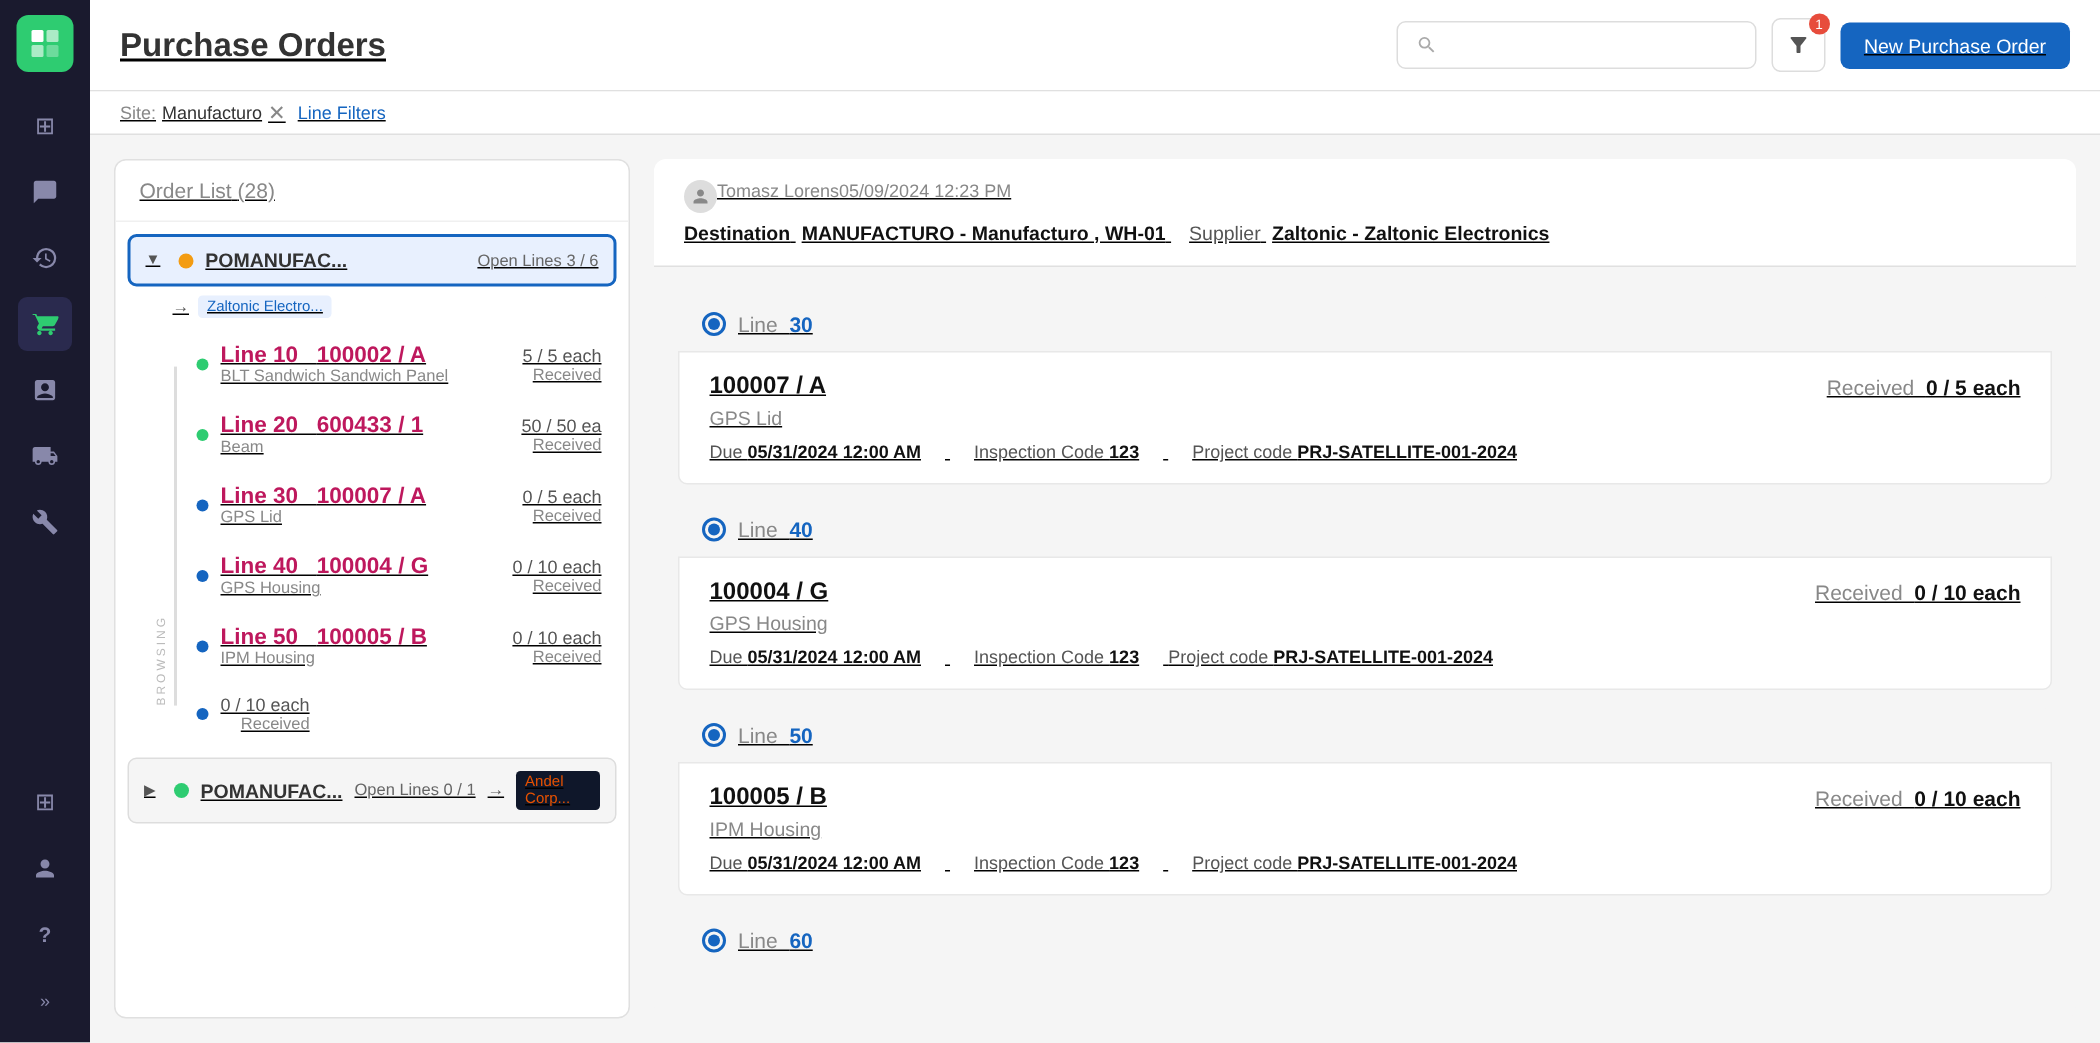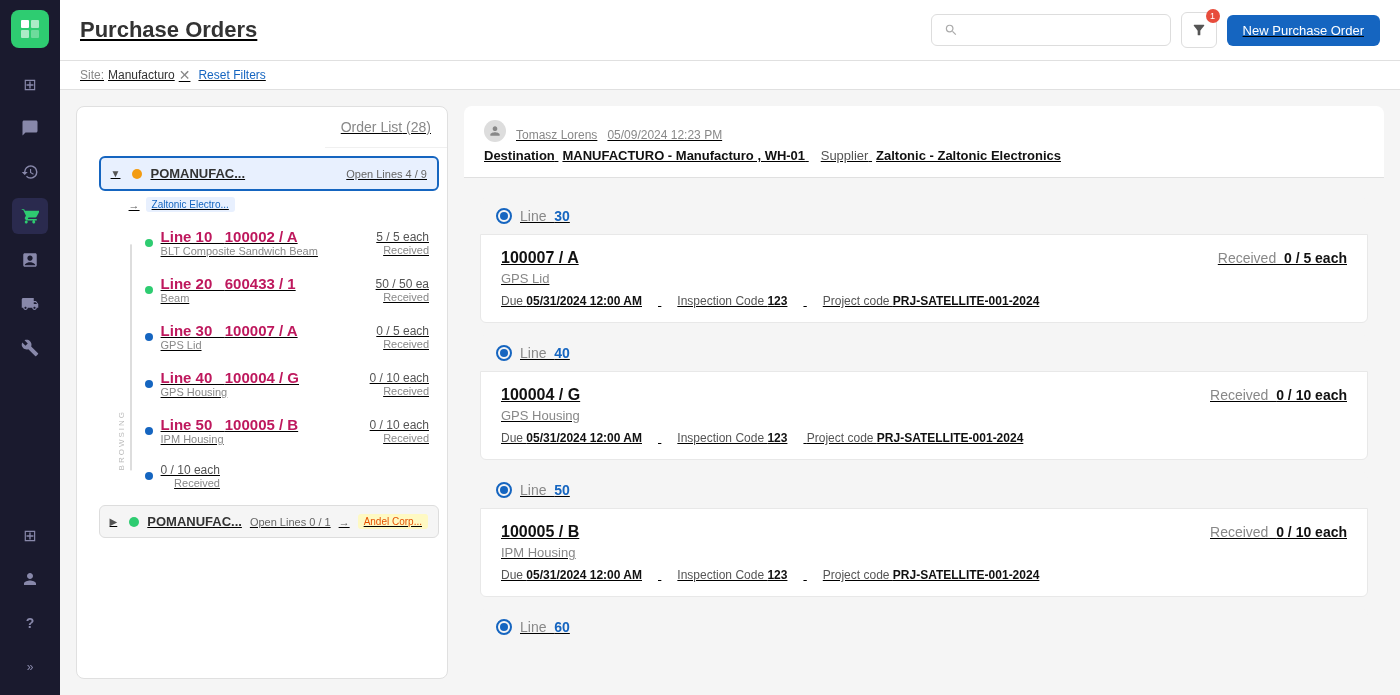--- a/index.html
+++ b/index.html
@@ -90,28 +90,27 @@
     }
     .filter-tag-label { font-weight: 500; color: #888; }
     .filter-x { cursor: pointer; color: #888; font-size: 14px; }
     .reset-filters { color: #1565c0; font-size: 12px; cursor: pointer; text-decoration: none; }
 
     
     .content { flex: 1; display: flex; overflow: hidden; padding: 16px; gap: 16px; }
 
     
     .order-list-panel {
-      width: 372px;
+      width: 344px;
       flex-shrink: 0;
       background: #fff;
       border-radius: 8px;
       border: 1px solid #e0e0e0;
       display: flex; flex-direction: column;
       overflow: hidden;
-      align-items: flex-end;
     }
     .order-list-header {
       padding: 12px 16px;
       font-size: 14px; font-weight: 600; color: #333;
       border-bottom: 1px solid #f0f0f0;
     }
     .order-list-header span { color: #888; font-weight: 400; }
     .order-list-body { flex: 1; overflow-y: auto; padding: 8px; }
 
     
@@ -127,21 +126,21 @@
     .po-group-header.collapsed { background: #f5f5f5; border: 1px solid #ddd; }
     .po-chevron { color: #555; font-size: 10px; margin-right: 4px; }
     .po-dot { width: 10px; height: 10px; border-radius: 50%; background: #f39c12; flex-shrink: 0; }
     .po-name { font-size: 13px; font-weight: 600; color: #333; flex: 1; }
     .po-lines-badge { font-size: 11px; color: #666; white-space: nowrap; }
     .po-supplier-tag {
       background: #e8f0fe; color: #1565c0;
       font-size: 10px; padding: 2px 6px;
       border-radius: 3px;
     }
-    .po-supplier-tag.orange { background: #fef9c3; color: #e65100; }
+    .po-supplier-tag.orange { background: #0f172a; color: #e65100; }
 
     
     .line-items { padding-left: 20px; margin-top: 4px; }
     .line-item {
       display: flex; align-items: center;
       padding: 8px 10px;
       border-radius: 5px;
       margin-bottom: 2px;
       cursor: pointer;
     }
@@ -168,21 +167,21 @@
     }
     .detail-title-row { display: flex; align-items: center; justify-content: space-between; margin-bottom: 6px; }
     .detail-title { font-size: 16px; color: #555; }
     .detail-title strong { color: #111; font-size: 18px; }
     .status-badge {
       background: #1565c0; color: #fff;
       font-size: 10px; font-weight: 700;
       padding: 3px 8px; border-radius: 3px;
       margin-left: 10px;
     }
-    .user-info { display: flex; align-items: flex-end; gap: 10px; font-size: 12px; color: #888; }
+    .user-info { display: flex; align-items: flex-start; gap: 0; font-size: 12px; color: #888; }
     .user-avatar { width: 22px; height: 22px; border-radius: 50%; background: #ddd; display: flex; align-items: center; justify-content: center; font-size: 10px; color: #666; }
     .detail-meta { font-size: 13px; color: #555; }
     .detail-meta strong { color: #111; }
 
     
     .line-section { margin: 12px 8px; }
     .line-section-header {
       display: flex; align-items: center; gap: 8px;
       padding: 10px 16px;
       background: #f5f5f5;
@@ -290,56 +289,56 @@
       <button class="new-po-btn">New Purchase Order</button>
     </div>
   </div>
 
   <div class="filter-bar">
     <span class="filter-tag">
       <span class="filter-tag-label">Site:</span>
       <span style="font-size:12px; color:#333;">Manufacturo</span>
       <span class="filter-x">✕</span>
     </span>
-    <a class="reset-filters">Reset Filters</a>
+    <a class="reset-filters">Line Filters</a>
   </div>
 
   <div class="content">
 
     <div class="order-list-panel">
       <div class="order-list-header">
         <span>Order List</span>
         <span>(28)</span>
       </div>
       <div class="order-list-body">
 
         <div class="po-group">
           <div class="po-group-header">
             <span class="po-chevron">▼</span>
             <span class="po-dot" style="background:#f39c12;"></span>
             <span class="po-name">POMANUFAC...</span>
-            <span class="po-lines-badge">Open Lines 4 / 9</span>
+            <span class="po-lines-badge">Open Lines 3 / 6</span>
           </div>
           <div style="padding-left:0; margin-top:2px; position:relative;">
             <div style="display:flex; align-items:center; padding: 4px 10px 4px 30px; gap:6px;">
               <span style="font-size:11px; color:#555;">→</span>
               <span class="po-supplier-tag">Zaltonic Electro...</span>
             </div>
           </div>
           <div style="display:flex; position:relative;">
             <div style="position:absolute; left:18px; top:0; bottom:0; display:flex; align-items:center; pointer-events:none;">
               <div style="writing-mode:vertical-rl; transform:rotate(180deg); font-size:8px; color:#bbb; letter-spacing:2px; text-transform:uppercase; border-left:2px solid #ddd; padding-left:4px; height:80%;">BROWSING</div>
             </div>
             <div class="line-items" style="flex:1; padding-left:36px;">
 
               <div class="line-item">
                 <span class="line-dot green"></span>
                 <div class="line-info">
                   <div class="line-name">Line 10 &nbsp; <strong>100002 / A</strong></div>
-                  <div class="line-desc">BLT Composite Sandwich Beam</div>
+                  <div class="line-desc">BLT Sandwich Sandwich Panel</div>
                 </div>
                 <div>
                   <div class="line-qty">5 / 5 each</div>
                   <div class="line-received">Received</div>
                 </div>
               </div>
 
               <div class="line-item">
                 <span class="line-dot green"></span>
                 <div class="line-info">

